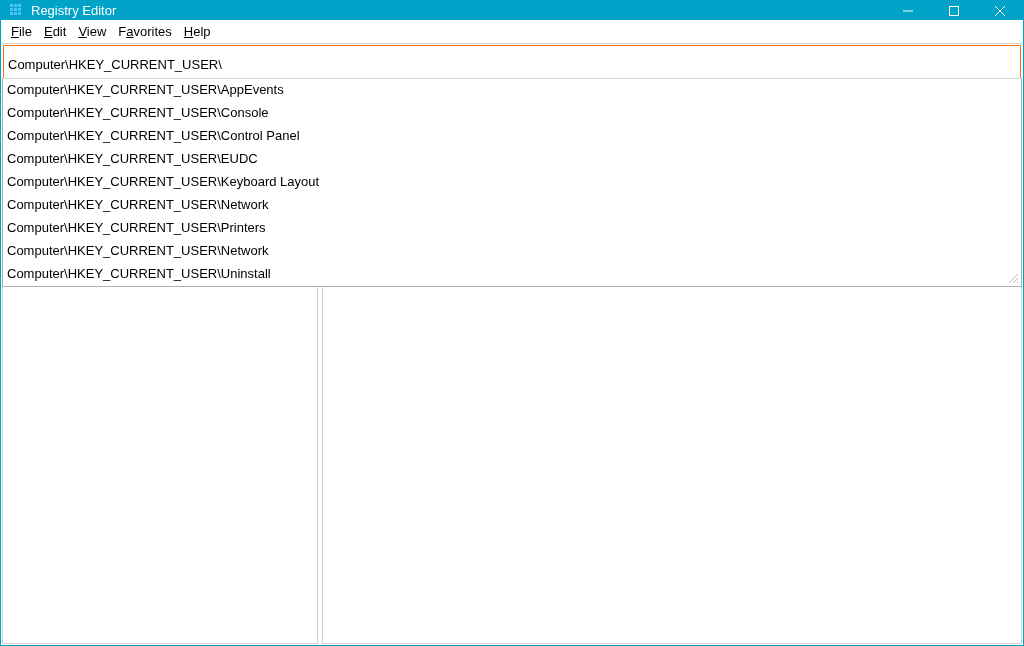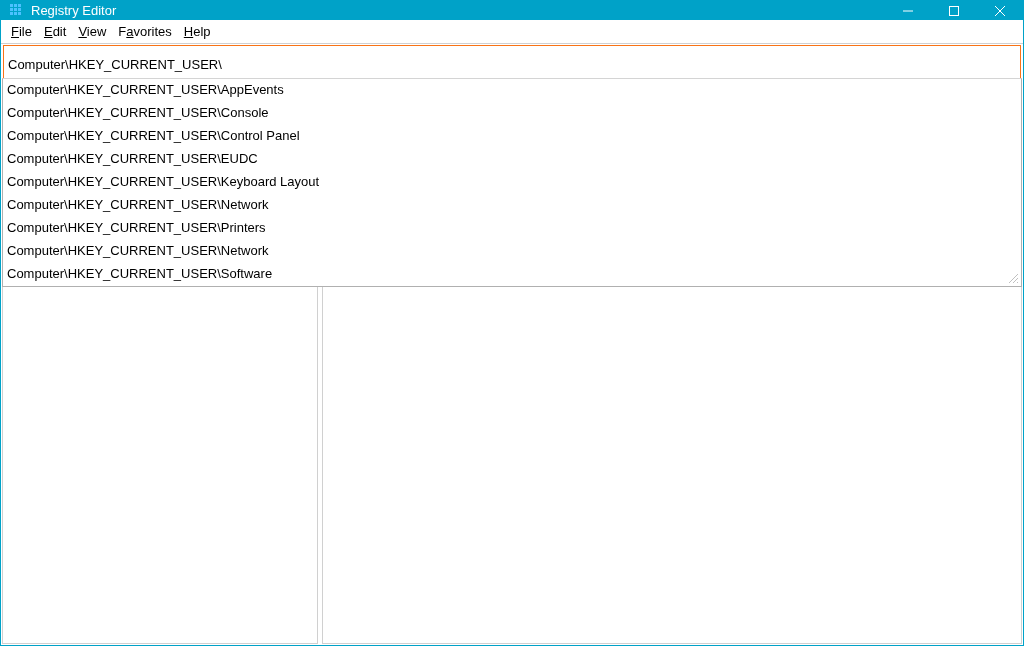--- a/index.html
+++ b/index.html
@@ -196,21 +196,21 @@
 
 <div class="dropdown" id="dropdown">
   <div class="dropdown-item">Computer\HKEY_CURRENT_USER\AppEvents</div>
     <div class="dropdown-item">Computer\HKEY_CURRENT_USER\Console</div>
     <div class="dropdown-item">Computer\HKEY_CURRENT_USER\Control Panel</div>
     <div class="dropdown-item">Computer\HKEY_CURRENT_USER\EUDC</div>
     <div class="dropdown-item">Computer\HKEY_CURRENT_USER\Keyboard Layout</div>
     <div class="dropdown-item">Computer\HKEY_CURRENT_USER\Network</div>
     <div class="dropdown-item">Computer\HKEY_CURRENT_USER\Printers</div>
     <div class="dropdown-item">Computer\HKEY_CURRENT_USER\Network</div>
-    <div class="dropdown-item">Computer\HKEY_CURRENT_USER\Software</div>
+    <div class="dropdown-item">Computer\HKEY_CURRENT_USER\Uninstall</div>
     <div class="resize-grip">
     <svg width="12" height="12" viewBox="0 0 12 12">
       <line x1="2" y1="11" x2="11" y2="2" stroke="#c0c0c0" stroke-width="1"></line>
       <line x1="6" y1="11" x2="11" y2="6" stroke="#c0c0c0" stroke-width="1"></line>
       <line x1="10" y1="11" x2="11" y2="10" stroke="#c0c0c0" stroke-width="1"></line>
     </svg>
   </div>
 </div>
 
 </body></html>

